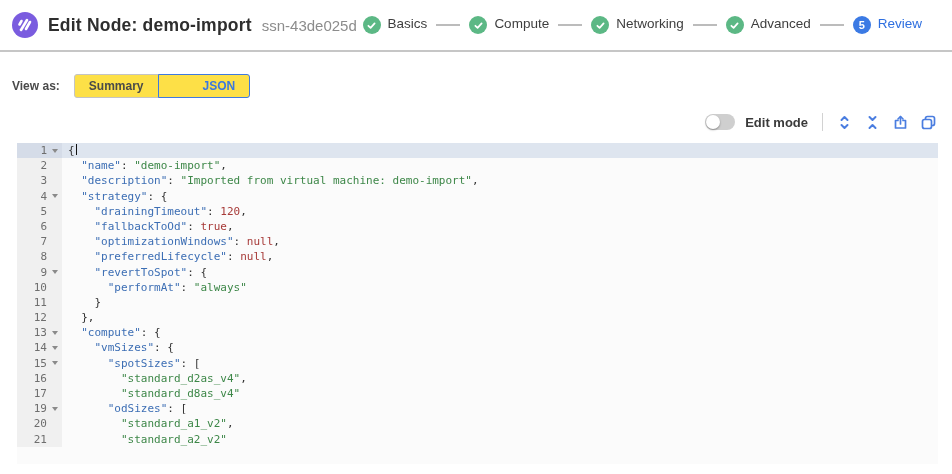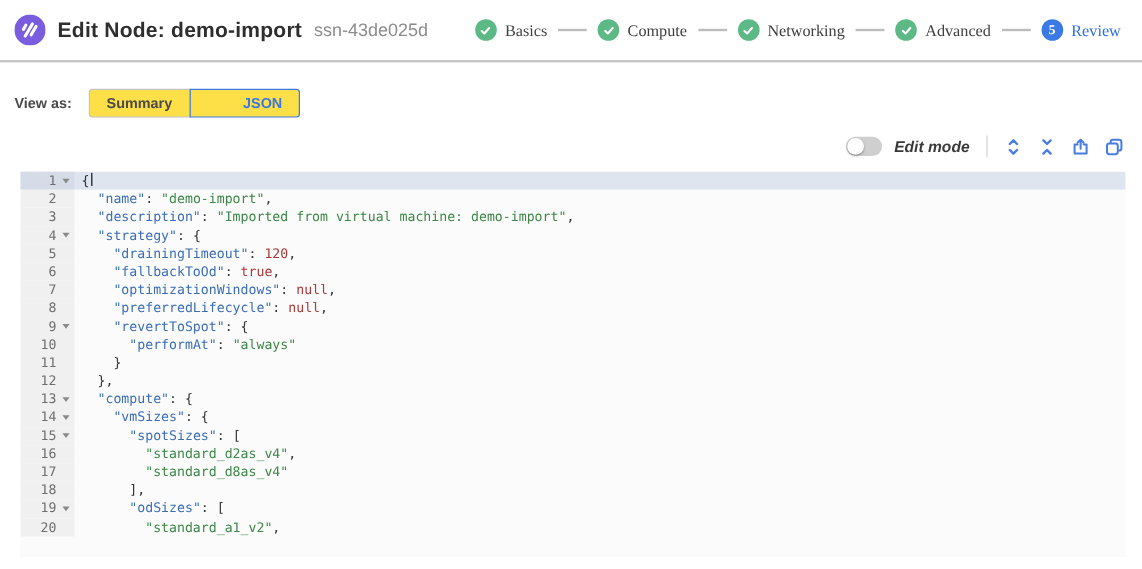--- a/index.html
+++ b/index.html
@@ -1,48 +1,48 @@
 <!DOCTYPE html>
 <html><head>
 <meta charset="utf-8">
 <style>
   * { margin:0; padding:0; box-sizing:border-box; }
   html,body { width:952px; height:474px; background:#fff; overflow:hidden;
               font-family:"Liberation Sans", sans-serif; }
 
   
-  .header { display:flex; align-items:center; height:52px; padding:0 12px 0 12px;
+  .header { display:flex; align-items:center; height:52px; padding:0 24px 0 12px;
             border-bottom:2px solid #c6c6c6; }
   .logo { width:26px; height:26px; flex:0 0 26px; margin-right:10px; }
   .title { font-size:17.5px; font-weight:bold; color:#2e2e2e; letter-spacing:.2px; white-space:nowrap; }
   .node-id { font-size:15px; color:#8c8c8c; margin-left:10px; white-space:nowrap; }
 
   .stepper { display:flex; align-items:center; margin-left:auto; padding-right:6px; }
-  .step { display:flex; align-items:flex-end;font-family:Liberation Serif, serif; }
+  .step { display:flex; align-items:flex-start; }
   .step-circle { width:18px; height:18px; border-radius:50%; display:flex;
                  align-items:center; justify-content:center; flex:0 0 18px; }
   .step.complete .step-circle { background:#5cb885; }
   .step.current  .step-circle { background:#3b7ae4; color:#fff; font-size:11px; font-weight:bold; }
   .step-label { margin-left:7px; font-size:13.5px; color:#3e3e3e; white-space:nowrap; }
   .step.current .step-label { color:#2e6fe0; }
   .step-connector { width:24px; height:2px; background:#bcbcbc; margin:0 9px; display:inline-block; }
 
   
   .viewas-row { display:flex; align-items:center; margin-top:22px; padding-left:12px; }
   .viewas-label { font-size:12px; font-weight:bold; color:#4a4a4a; margin-right:14px; }
   .seg-group { display:inline-flex; }
   .seg-btn { background:#fde047; font-size:12px; font-weight:bold; padding:5px 14px;
              border:1px solid #c4c4c4; color:#4a4a4a; cursor:pointer; line-height:1; }
   .seg-btn.first { border-radius:3px 0 0 3px; }
   .seg-btn.selected { border:1px solid #3f7ae0; color:#3b78e0; border-radius:0 3px 3px 0;
                       margin-left:-1px; position:relative; z-index:1;padding-left:44px; }
 
   
   .toolbar-row { display:flex; align-items:center; justify-content:flex-end;
-                 margin-top:13px; padding-right:16px; height:22px;font-style:italic; }
+                 margin-top:13px; padding-right:16px; height:22px; }
   .toggle { width:30px; height:16px; border-radius:8px; background:#cfcfcf;
             position:relative; cursor:pointer; flex:0 0 30px; }
   .toggle-knob { width:14px; height:14px; border-radius:50%; background:#fff;
                  position:absolute; left:1px; top:1px; box-shadow:0 1px 2px rgba(0,0,0,.35); }
   .editmode-label { font-size:13px; font-weight:bold; color:#3a3a3a; margin:0 14px 0 10px; }
   .tb-divider { width:1px; height:18px; background:#d2d2d2; margin-right:14px; }
   .tb-icon { width:15px; height:15px; margin-left:13px; cursor:pointer; display:flex;
              align-items:center; justify-content:center; }
   .tb-icon svg { display:block; }
 
@@ -272,30 +272,30 @@
       <span class="code"><span class="tok-p">        </span><span class="tok-str">"standard_d2as_v4"</span><span class="tok-p">,</span></span>
     </div>
     <div class="ed-line">
       <span class="gut">
         <span class="num">17</span>
       </span>
       <span class="code"><span class="tok-p">        </span><span class="tok-str">"standard_d8as_v4"</span></span>
     </div>
     <div class="ed-line">
       <span class="gut">
-        <span class="num">18</span>
-      </span>
-      <span class="code"><span class="tok-p">      ],</span></span>
-    </div>
-    <div class="ed-line">
-      <span class="gut">
         <span class="num">19</span>
         <span class="fold-w"></span>
       </span>
       <span class="code"><span class="tok-p">      </span><span class="tok-key">"odSizes"</span><span class="tok-p">: [</span></span>
     </div>
     <div class="ed-line">
       <span class="gut">
         <span class="num">20</span>
       </span>
       <span class="code"><span class="tok-p">        </span><span class="tok-str">"standard_a1_v2"</span><span class="tok-p">,</span></span>
     </div>
+    <div class="ed-line">
+      <span class="gut">
+        <span class="num">21</span>
+      </span>
+      <span class="code"><span class="tok-p">        </span><span class="tok-str">"standard_a2_v2"</span></span>
+    </div>
   </div>
 
 </body></html>

